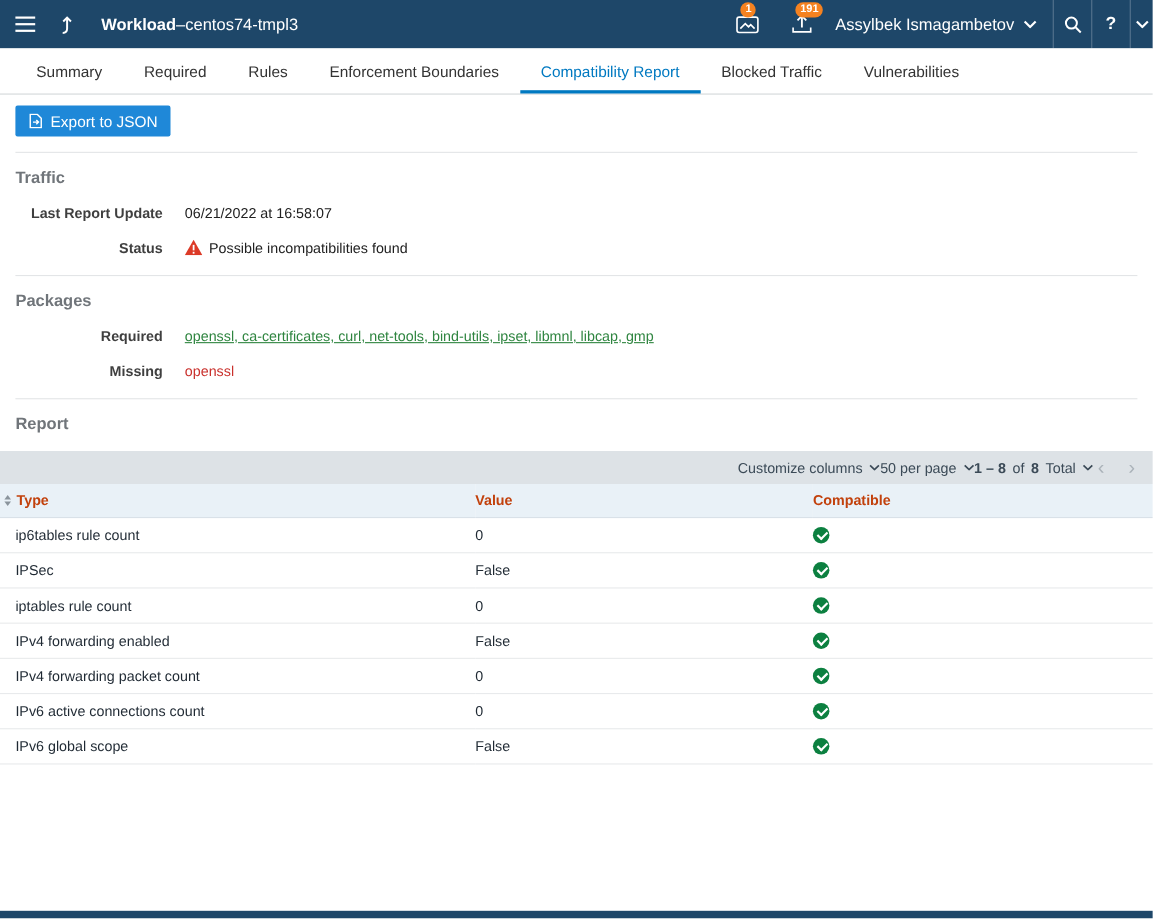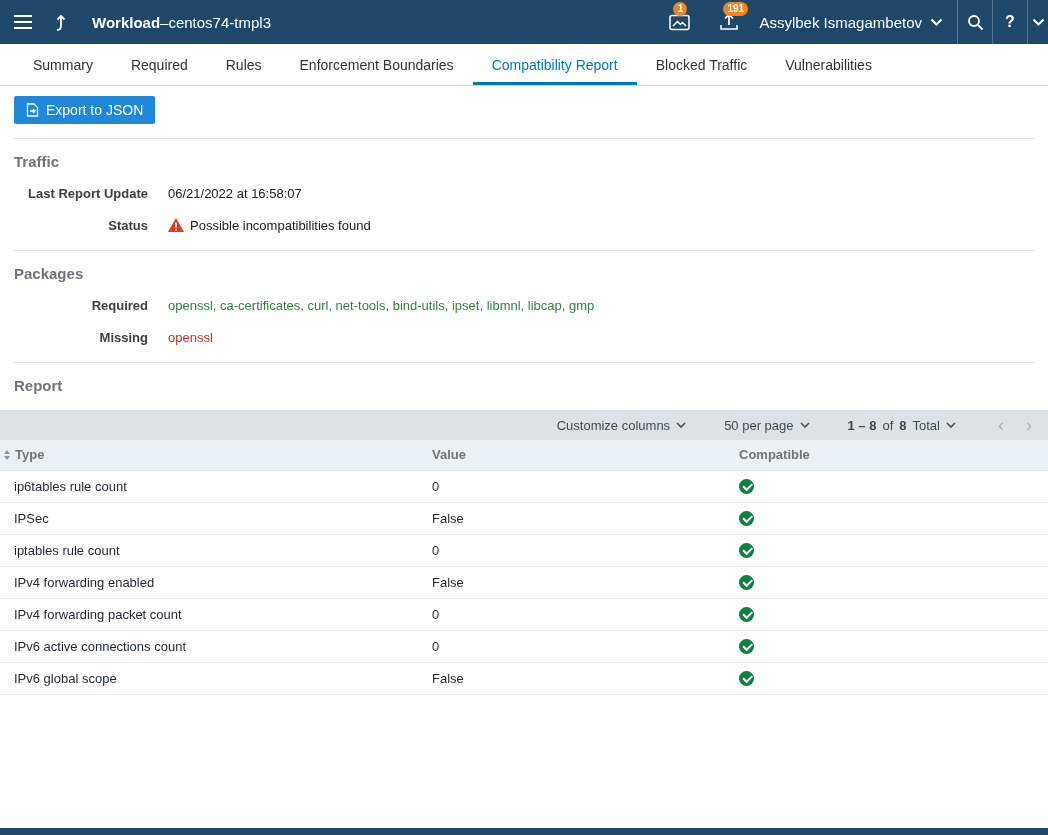--- a/index.html
+++ b/index.html
@@ -32,33 +32,33 @@
 
   
   main { padding:0 14px; }
   .export-row { padding:10px 0 0; }
   .btn-primary { background:#1f88d8; color:#fff; border:none; border-radius:2px; font-size:14px; padding:6px 12px; display:inline-flex; align-items:center; gap:7px; cursor:pointer; font-family:inherit; }
   .rule { border:none; border-top:1px solid #e3e5e7; margin:14px 0 0; }
   .section-h { font-size:15px; font-weight:bold; color:#70757a; margin:14px 0 16px; }
   .kv-row { display:flex; margin-bottom:17px; font-size:13px; align-items:flex-start; }
   .kv-label { width:134px; text-align:right; font-weight:bold; color:#3f3f3f; flex:0 0 134px; }
   .kv-value { margin-left:20px; color:#212121; display:flex; align-items:center; gap:6px; }
-  .pkg-green { color:#2f8540; }
+  .pkg-green { color:#2f8540;text-decoration:underline; }
   .pkg-red { color:#c9302c; }
   .warn-icon { flex:0 0 auto; margin-top:-1px; }
 
   
-  .grid-toolbar { height:30px; background:#dde2e6; display:flex; align-items:center; justify-content:flex-end; gap:38px; padding-right:12px; font-size:13px; color:#3b4a57; margin-top:12px; }
+  .grid-toolbar { height:30px; background:#dde2e6; display:flex; align-items:center; justify-content:flex-end; padding-right:12px; font-size:13px; color:#3b4a57; margin-top:12px; }
   .toolbar-item { background:none; border:none; font-family:inherit; font-size:13px; color:#3b4a57; display:inline-flex; align-items:center; gap:6px; cursor:pointer; }
   .toolbar-item b { font-weight:bold; }
   .pager { display:flex; gap:14px; }
   .page-arrow { background:none; border:none; font-size:18px; color:#aab2b9; cursor:pointer; line-height:1; padding:0 4px; }
 
   table.report-table { width:100%; border-collapse:collapse; font-size:13px; }
-  .report-table thead th { background:#e9f1f7; text-align:left; font-weight:bold; color:#737373; height:30px; border-bottom:1px solid #d9e1e8; vertical-align:middle; }
+  .report-table thead th { background:#e9f1f7; text-align:left; font-weight:bold; color:#c2410c; height:30px; border-bottom:1px solid #d9e1e8; vertical-align:middle; }
   .th-type { padding-left:4px; width:432px; }
   .th-value { width:307px; }
   .report-table tbody td { height:32px; border-bottom:1px solid #e8eaec; color:#1f2933; vertical-align:middle; }
   .td-type { padding-left:14px; }
   .sort { display:inline-flex; flex-direction:column; gap:2px; margin-right:5px; vertical-align:middle; }
   .sort i { display:block; width:0; height:0; border-left:3.5px solid transparent; border-right:3.5px solid transparent; }
   .sort .up { border-bottom:4px solid #8a949c; }
   .sort .down { border-top:4px solid #8a949c; }
   .th-type-inner { display:flex; align-items:center; }
 

